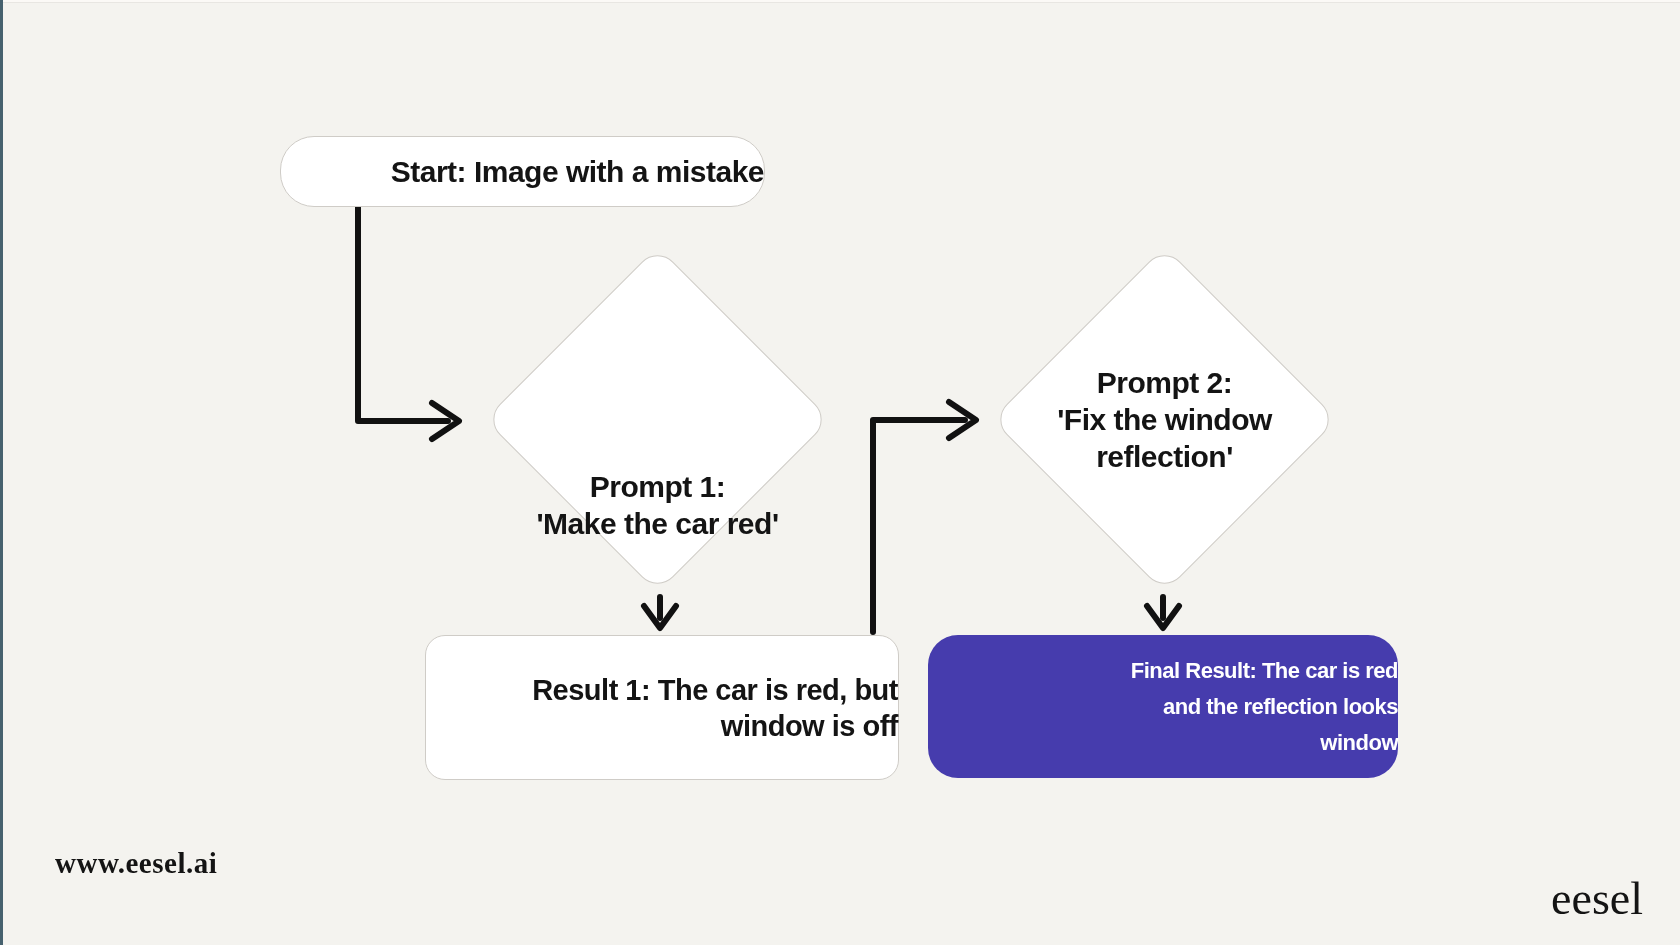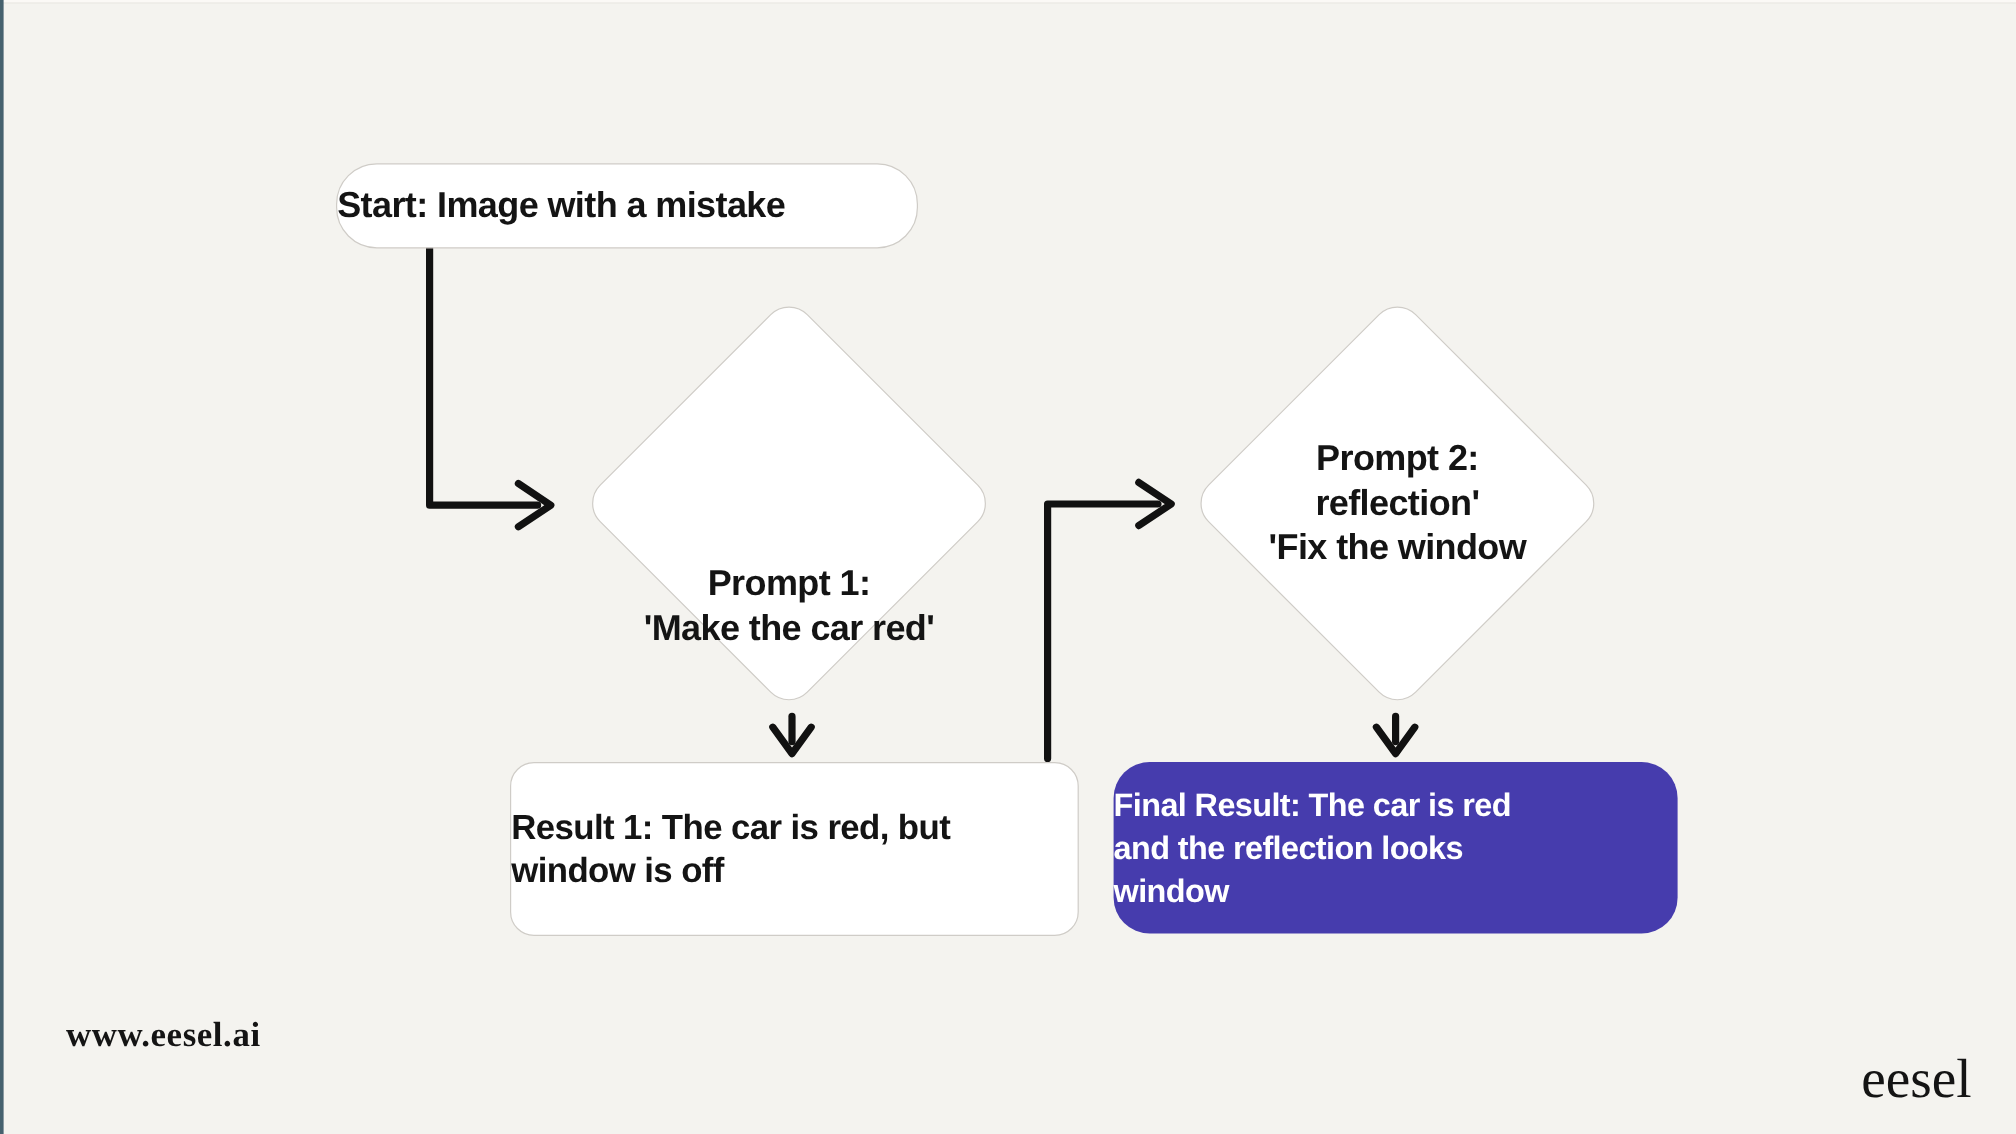--- a/index.html
+++ b/index.html
@@ -10,30 +10,30 @@
     overflow:hidden;
   }
   .accent-edge { position:absolute; left:0; top:0; bottom:0; width:3px; background: var(--accent-edge, #46616e); z-index:5; }
   .top-edge { position:absolute; left:0; right:0; top:0; height:2px; background:#fbf9f6; border-bottom:1px solid #e8e6e2; z-index:4; }
   .arrows { position:absolute; left:0; top:0; width:1680px; height:945px; z-index:1; }
   .arrows path { fill:none; stroke: var(--arrow, #111111); stroke-width:6; stroke-linecap:round; stroke-linejoin:round; }
   .node {
     position:absolute; z-index:2;
     background: var(--node-bg, #ffffff);
     border:1.5px solid var(--node-border, #cfccc7);
-    display:flex; flex-direction:column; align-items:flex-start; justify-content:center;
+    display:flex; flex-direction:column; align-items:flex-end; justify-content:center;
     text-align:center; color: var(--node-text, #141414);
     font-weight:700; letter-spacing:-0.5px;
   }
   .start-node { left:280px; top:136px; width:483px; height:69px; border-radius:34px; font-size:30px; }
   .result-node { left:425px; top:635px; width:472px; height:143px; border-radius:20px; font-size:29px; line-height:36px; }
   .final-node {
     left:928px; top:635px; width:470px; height:143px; border-radius:30px;
     background: var(--final-bg, #463cad); border:none;
-    color: var(--final-text, #ffffff); font-size:27px; line-height:36px;
+    color: var(--final-text, #ffffff); font-size:22px; line-height:36px;
   }
   .diamond { position:absolute; width:245px; height:245px; display:flex; align-items:center; justify-content:center; z-index:2; }
   .diamond-1 { left:535px; top:297px;align-items:flex-end; }
   .diamond-2 { left:1042px; top:297px; }
   .diamond-shape {
     position:absolute; inset:0;
     background: var(--node-bg, #ffffff);
     border:1.5px solid var(--node-border, #cfccc7);
     border-radius:22px; transform:rotate(45deg);
   }
@@ -90,22 +90,22 @@
     <div class="diamond-label">
       <div class="lbl-line">Prompt 1:</div>
       <div class="lbl-line">'Make the car red'</div>
     </div>
   </div>
 
   <div class="diamond diamond-2">
     <div class="diamond-shape"></div>
     <div class="diamond-label">
       <div class="lbl-line">Prompt 2:</div>
+      <div class="lbl-line">'Fix the window</div>
       <div class="lbl-line">reflection'</div>
-      <div class="lbl-line">'Fix the window</div>
     </div>
   </div>
 
   <div class="node result-node">
     <div class="lbl-line">Result 1: The car is red, but</div>
     <div class="lbl-line">window is off</div>
   </div>
 
   <div class="node final-node">
     <div class="lbl-line">Final Result: The car is red</div>

